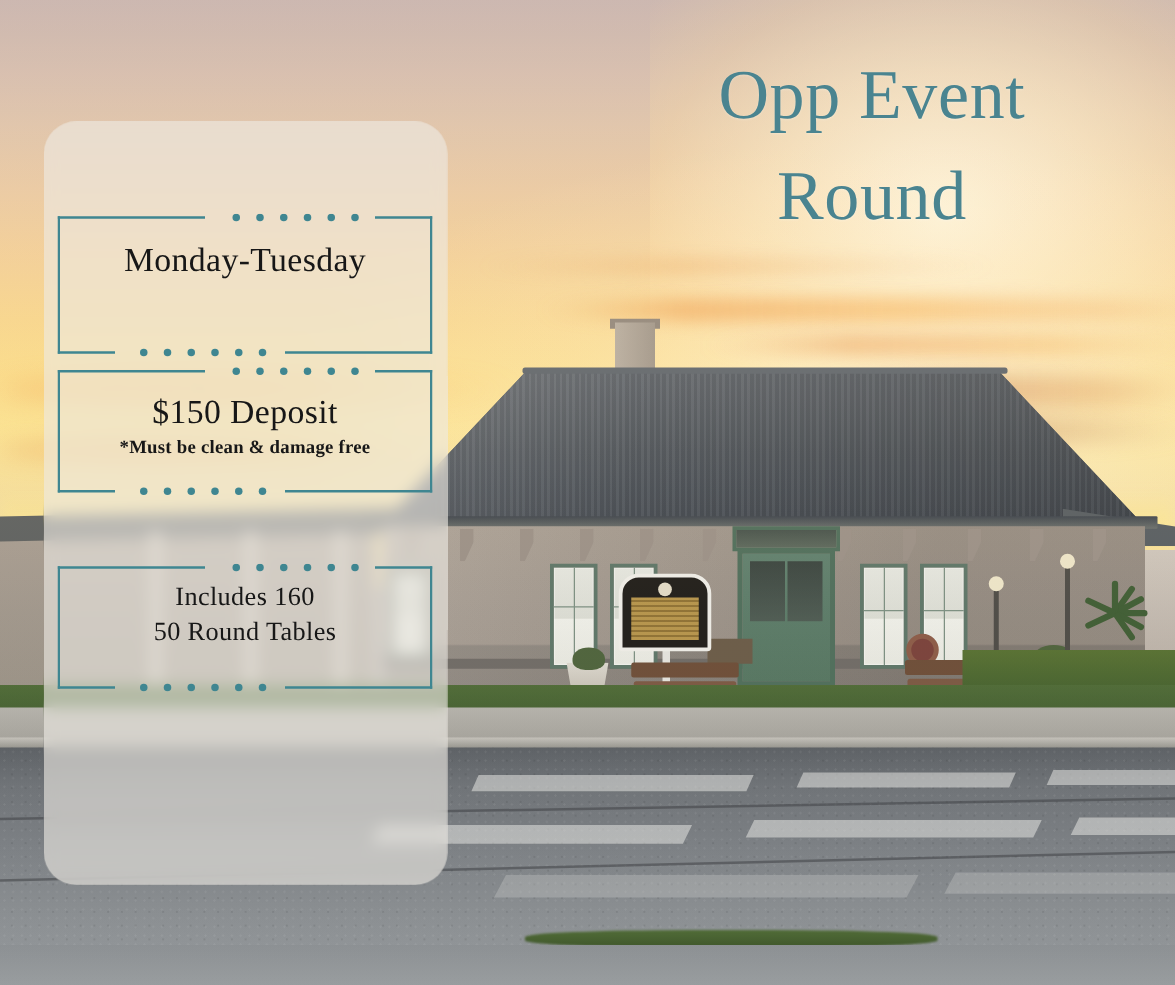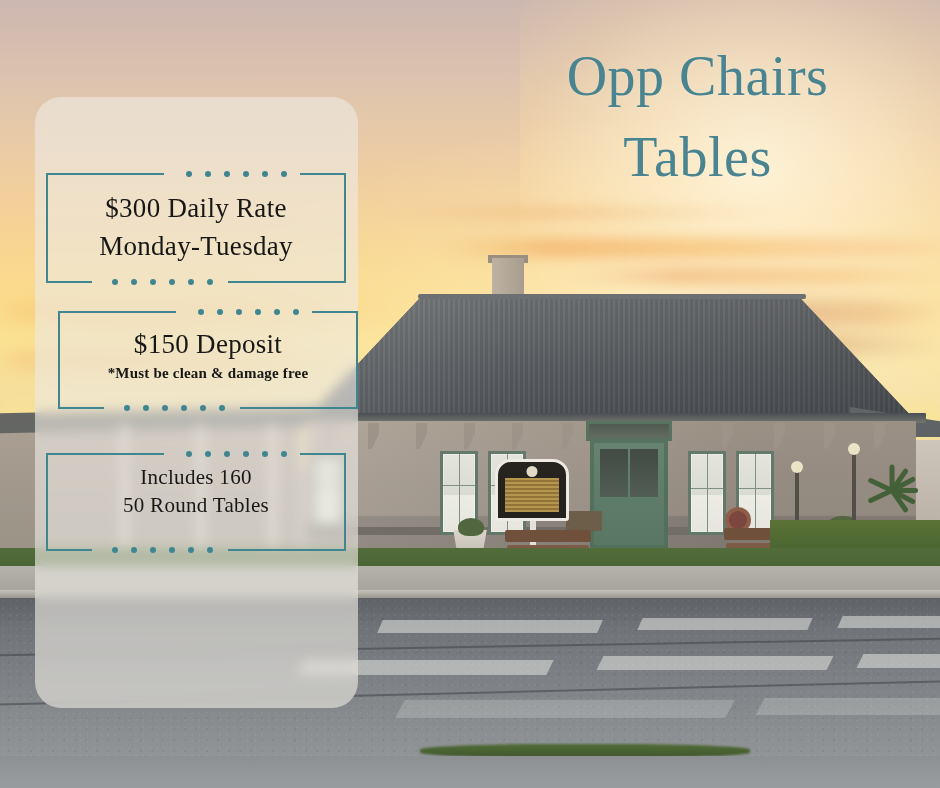--- a/index.html
+++ b/index.html
@@ -297,21 +297,21 @@
     font-size:15px;
     letter-spacing:.2px;
     margin-top:3px;
   }
 
   
   #card1 { top:173px; height:110px; }
   #card1 .inner { padding-top:16px; }
   #card1 .line-main { font-size:27px; line-height:1.42; }
   
-  #card2 { top:311px; height:98px;margin-left:12px; }
+  #card2 { top:296px; height:98px; }
   #card2 .inner { padding-top:17px; }
   #card2 .line-main { font-size:27px; line-height:1.25; }
   
   #card3 { top:453px; height:98px; }
   #card3 .inner { padding-top:11px; }
   #card3 .line-main { font-size:21px; line-height:1.32; }
 
   
   .title {
     position:absolute;
@@ -477,22 +477,22 @@
     <div class="seam" style="left:0; top:692px; width:940px; transform:skewY(-1.4deg)"></div>
     <div class="gutter-grass"></div>
     <div class="bottomstrip"></div>
 
     <div class="photo-haze"></div>
   </div>
 
   <div class="glass-panel"></div>
 
   <div class="title">
-    <span class="tl">Opp Chairs</span>
-    <span class="tl">Tables</span>
+    <span class="tl">Opp Event</span>
+    <span class="tl">Round</span>
   </div>
 
   <div class="card" id="card1">
     <div class="frame">
       <span class="v-left"></span>
       <span class="v-right"></span>
       <span class="hline" style="top:0">
         <i class="seg" style="left:0; width:118px"></i>
         <i class="dots" style="left:140px">
             <i></i>
@@ -511,21 +511,20 @@
             <i></i>
             <i></i>
             <i></i>
             <i></i>
             <i></i>
           </i>
         <i class="seg" style="right:0; width:118px"></i>
       </span>
     </div>
     <div class="inner">
-      <div class="line-main">$300 Daily Rate</div>
       <div class="line-main">Monday-Tuesday</div>
     </div>
   </div>
 
   <div class="card" id="card2">
     <div class="frame">
       <span class="v-left"></span>
       <span class="v-right"></span>
       <span class="hline" style="top:0">
         <i class="seg" style="left:0; width:118px"></i>

